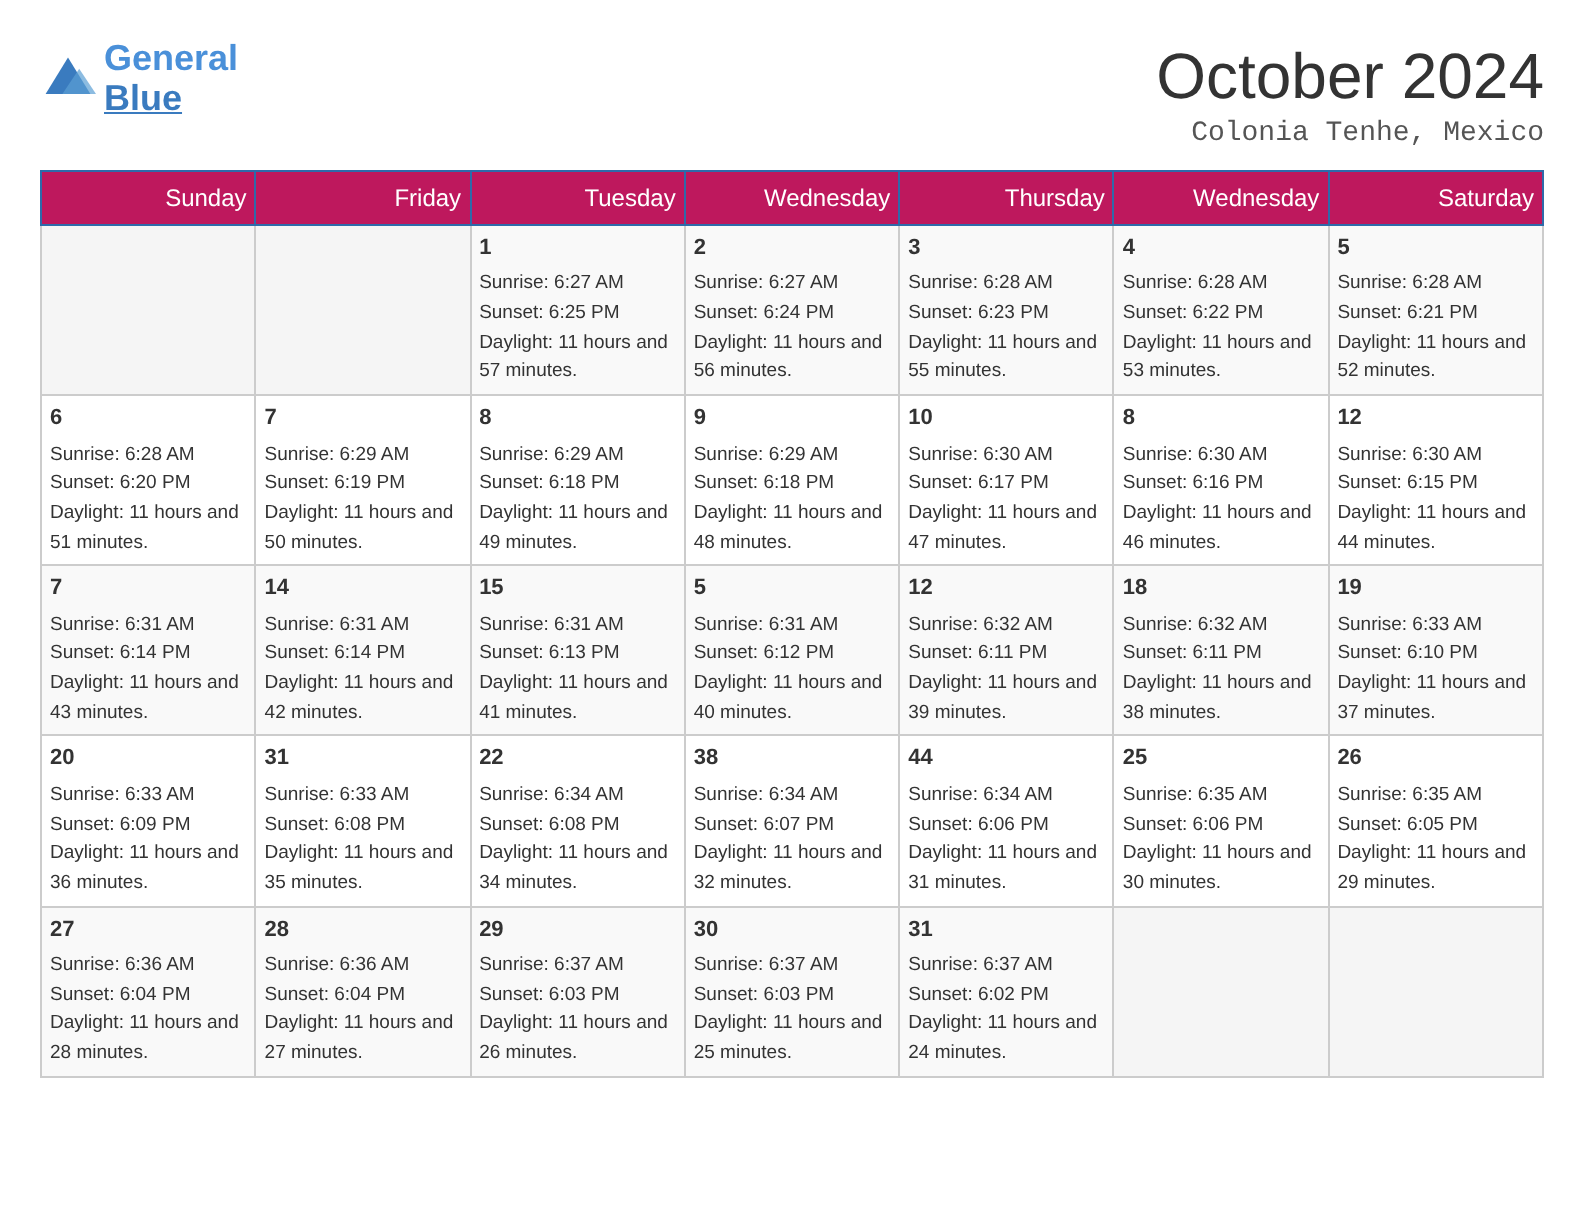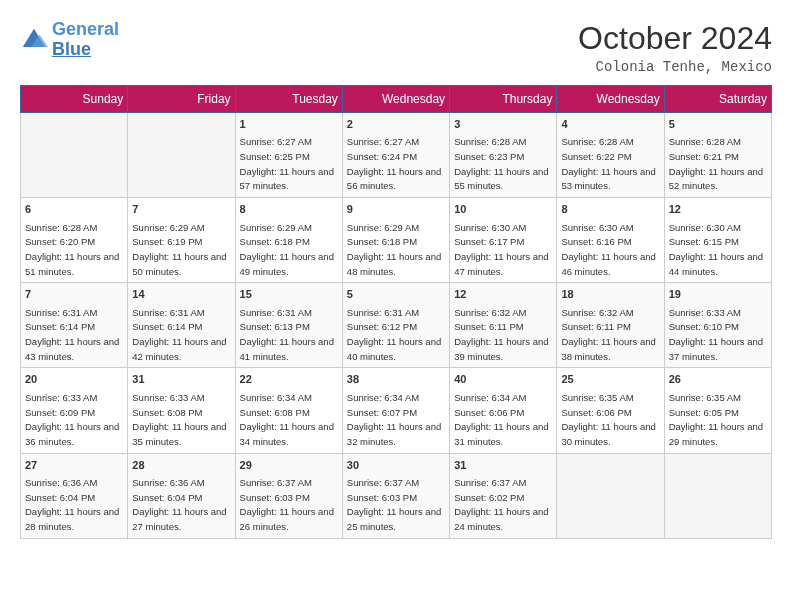--- a/index.html
+++ b/index.html
@@ -149,21 +149,21 @@
         <td><span class="day-num">5</span><span class="day-info">Sunrise: 6:31 AM<br>Sunset: 6:12 PM<br>Daylight: 11 hours and 40 minutes.</span></td>
         <td><span class="day-num">12</span><span class="day-info">Sunrise: 6:32 AM<br>Sunset: 6:11 PM<br>Daylight: 11 hours and 39 minutes.</span></td>
         <td><span class="day-num">18</span><span class="day-info">Sunrise: 6:32 AM<br>Sunset: 6:11 PM<br>Daylight: 11 hours and 38 minutes.</span></td>
         <td><span class="day-num">19</span><span class="day-info">Sunrise: 6:33 AM<br>Sunset: 6:10 PM<br>Daylight: 11 hours and 37 minutes.</span></td>
       </tr>
       <tr>
         <td><span class="day-num">20</span><span class="day-info">Sunrise: 6:33 AM<br>Sunset: 6:09 PM<br>Daylight: 11 hours and 36 minutes.</span></td>
         <td><span class="day-num">31</span><span class="day-info">Sunrise: 6:33 AM<br>Sunset: 6:08 PM<br>Daylight: 11 hours and 35 minutes.</span></td>
         <td><span class="day-num">22</span><span class="day-info">Sunrise: 6:34 AM<br>Sunset: 6:08 PM<br>Daylight: 11 hours and 34 minutes.</span></td>
         <td><span class="day-num">38</span><span class="day-info">Sunrise: 6:34 AM<br>Sunset: 6:07 PM<br>Daylight: 11 hours and 32 minutes.</span></td>
-        <td><span class="day-num">40</span><span class="day-info">Sunrise: 6:34 AM<br>Sunset: 6:06 PM<br>Daylight: 11 hours and 31 minutes.</span></td>
+        <td><span class="day-num">44</span><span class="day-info">Sunrise: 6:34 AM<br>Sunset: 6:06 PM<br>Daylight: 11 hours and 31 minutes.</span></td>
         <td><span class="day-num">25</span><span class="day-info">Sunrise: 6:35 AM<br>Sunset: 6:06 PM<br>Daylight: 11 hours and 30 minutes.</span></td>
         <td><span class="day-num">26</span><span class="day-info">Sunrise: 6:35 AM<br>Sunset: 6:05 PM<br>Daylight: 11 hours and 29 minutes.</span></td>
       </tr>
       <tr>
         <td><span class="day-num">27</span><span class="day-info">Sunrise: 6:36 AM<br>Sunset: 6:04 PM<br>Daylight: 11 hours and 28 minutes.</span></td>
         <td><span class="day-num">28</span><span class="day-info">Sunrise: 6:36 AM<br>Sunset: 6:04 PM<br>Daylight: 11 hours and 27 minutes.</span></td>
         <td><span class="day-num">29</span><span class="day-info">Sunrise: 6:37 AM<br>Sunset: 6:03 PM<br>Daylight: 11 hours and 26 minutes.</span></td>
         <td><span class="day-num">30</span><span class="day-info">Sunrise: 6:37 AM<br>Sunset: 6:03 PM<br>Daylight: 11 hours and 25 minutes.</span></td>
         <td><span class="day-num">31</span><span class="day-info">Sunrise: 6:37 AM<br>Sunset: 6:02 PM<br>Daylight: 11 hours and 24 minutes.</span></td>
         <td class="empty"></td>

